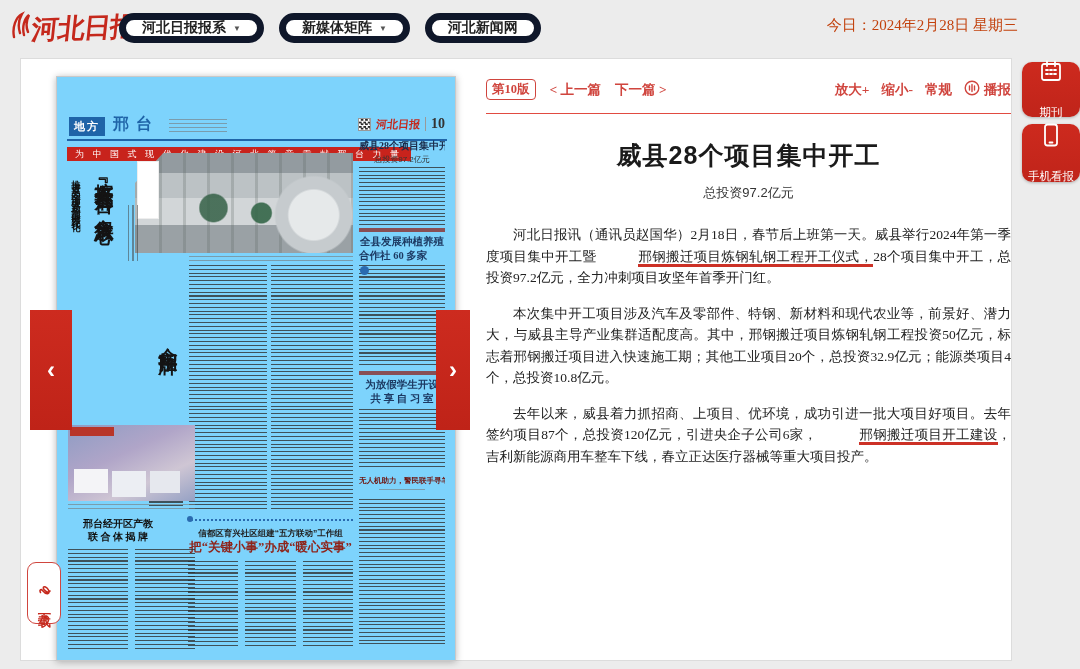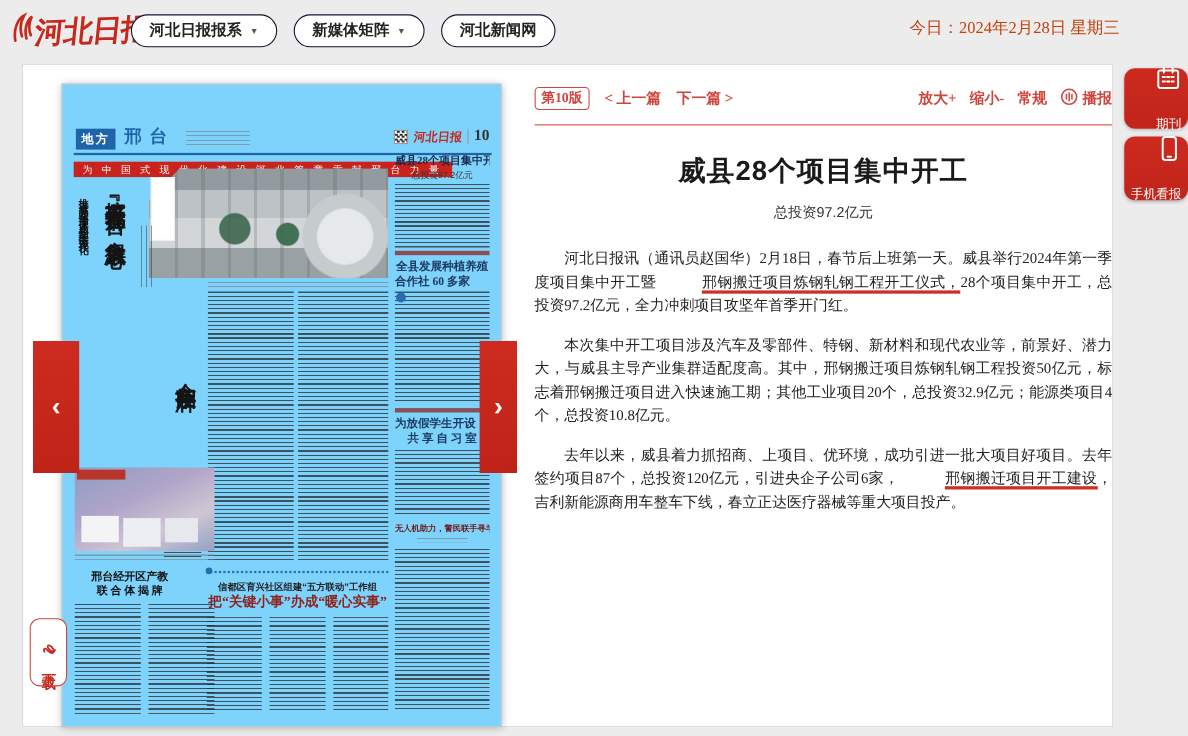--- a/index.html
+++ b/index.html
@@ -3,21 +3,21 @@
 <meta charset="utf-8">
 <style>
   html,body{margin:0;padding:0;background:#ececec;font-family:"Liberation Sans","DejaVu Sans",sans-serif;}
   .screen{position:relative;width:1080px;height:669px;background:#ececec;overflow:hidden;}
 
   
   .site-header{position:absolute;left:0;top:0;width:1080px;height:58px;}
   .logo{position:absolute;left:10px;top:10px;display:flex;align-items:center;gap:2px;cursor:pointer;}
   .logo-text{font-family:"Liberation Serif","DejaVu Serif",serif;font-weight:900;font-size:27px;color:#c5281c;transform:skewX(-8deg) rotate(-2deg);letter-spacing:-1px;}
   .pills{position:absolute;left:119px;top:13px;display:flex;gap:15px;}
-  .pill{display:flex;align-items:center;gap:7px;height:30px;padding:0 16px;background:#fff;border:1px solid #0f172a;border-radius:16px;font-family:"Liberation Serif","DejaVu Serif",serif;font-weight:700;font-size:14px;color:#222;cursor:pointer;}
+  .pill{display:flex;align-items:center;gap:7px;height:30px;padding:0 16px;background:#fff;border:7px solid #0f172a;border-radius:16px;font-family:"Liberation Serif","DejaVu Serif",serif;font-weight:700;font-size:14px;color:#222;cursor:pointer;}
   .pill .caret{font-size:8px;color:#555;}
   .date-text{position:absolute;right:62px;top:16px;font-family:"Liberation Serif","DejaVu Serif",serif;font-size:15px;color:#c2410c;}
 
   
   .panel{position:absolute;left:20px;top:58px;width:992px;height:603px;background:#fff;border:1px solid #dcdcdc;box-sizing:border-box;}
 
   
   .np{position:absolute;left:35px;top:17px;width:400px;height:585px;background:#7dd3fc;border:1px solid #c9c9c9;box-shadow:0 1px 7px rgba(0,0,0,.28);box-sizing:border-box;cursor:pointer;}
   .np *{box-sizing:border-box;}
   .np .abs{position:absolute;}
@@ -83,37 +83,37 @@
   .np-r{left:302px;width:86px;}
   .np-r1title{top:62px;text-align:center;font-family:"Liberation Serif",serif;font-weight:900;font-size:10px;color:#1a2b4a;white-space:nowrap;overflow:hidden;}
   .np-r1sub{top:77px;text-align:center;font-size:8px;color:#333;}
   .np-r1sim{top:90px;height:58px;}
   .np-r2kick{top:151px;height:4px;}
   .np-r2t1{top:158px;text-align:center;font-family:"Liberation Serif",serif;font-weight:900;font-size:10.5px;color:#1d3a63;white-space:nowrap;}
   .np-r2t2{top:172px;text-align:left;font-family:"Liberation Serif",serif;font-weight:900;font-size:10.5px;color:#1d3a63;white-space:nowrap;}
   .np-r2sim{top:188px;height:102px;}
   .np-bluedot{left:303px;top:189px;width:9px;height:9px;border-radius:50%;background:#2a6bb0;}
   .np-r4kick{top:294px;height:4px;}
-  .np-r4t1{top:301px;text-align:left;font-family:"Liberation Serif",serif;font-weight:900;font-size:10.5px;color:#1d3a63;white-space:nowrap;}
+  .np-r4t1{top:301px;text-align:center;font-family:"Liberation Serif",serif;font-weight:900;font-size:10.5px;color:#1d3a63;white-space:nowrap;}
   .np-r4t2{top:315px;text-align:center;font-family:"Liberation Serif",serif;font-weight:900;font-size:10.5px;color:#1d3a63;white-space:nowrap;}
   .np-r4sim{top:332px;height:60px;}
   .np-r5title{top:399px;text-align:center;font-family:"Liberation Serif",serif;font-weight:900;font-size:7.5px;color:#6e140e;white-space:nowrap;overflow:hidden;}
   .np-r5byline{left:322px;top:412px;width:46px;height:4px;}
   .np-r5sim{top:422px;height:148px;}
 
   
   .arrow{position:absolute;border:none;background:linear-gradient(#cd2b1f,#bf2318);color:#fff;cursor:pointer;display:flex;align-items:center;justify-content:center;font-size:24px;font-weight:700;padding:0;}
   .arrow-left{left:30px;top:310px;width:42px;height:120px;}
   .arrow-right{left:436px;top:310px;width:34px;height:120px;}
   .download{position:absolute;left:27px;top:562px;width:34px;height:62px;background:#fff;border:1.5px solid #d0453e;border-radius:9px;display:flex;flex-direction:column;align-items:center;justify-content:center;gap:3px;cursor:pointer;padding:2px 0;}
   .download .dl-label{writing-mode:vertical-rl;text-orientation:upright;color:#c5281c;font-weight:700;font-size:13px;letter-spacing:2px;font-family:"Liberation Serif",serif;}
 
   
   .side-actions{position:absolute;left:1022px;top:62px;width:58px;display:flex;flex-direction:column;gap:7px;}
-  .side-btn{border:none;border-radius:10px;background:linear-gradient(#cd2a1e,#c0241a);color:#fff;display:flex;flex-direction:column;align-items:flex-end;justify-content:center;gap:19px;cursor:pointer;box-shadow:0 1px 3px rgba(0,0,0,.25);}
+  .side-btn{border:none;border-radius:10px;background:linear-gradient(#cd2a1e,#c0241a);color:#fff;display:flex;flex-direction:column;align-items:center;justify-content:center;gap:19px;cursor:pointer;box-shadow:0 1px 3px rgba(0,0,0,.25);}
   .side-btn.h55{height:55px;}
   .side-btn.h58{height:58px;}
   .side-btn .lbl{font-size:11.5px;white-space:nowrap;}
 
   
   .article{position:absolute;left:465px;top:20px;width:525px;}
   .toolbar{display:flex;align-items:center;gap:14px;color:#d0453e;font-family:"Liberation Serif",serif;font-weight:700;font-size:13.5px;padding-bottom:13px;border-bottom:1.5px solid #e14b41;}
   .toolbar a{color:#d0453e;text-decoration:none;cursor:pointer;white-space:nowrap;}
   .badge{border:1px solid #d0453e;border-radius:4px;padding:1px 5px;font-size:12.5px;white-space:nowrap;}
   .tb-right{margin-left:auto;display:flex;align-items:center;gap:12px;}

